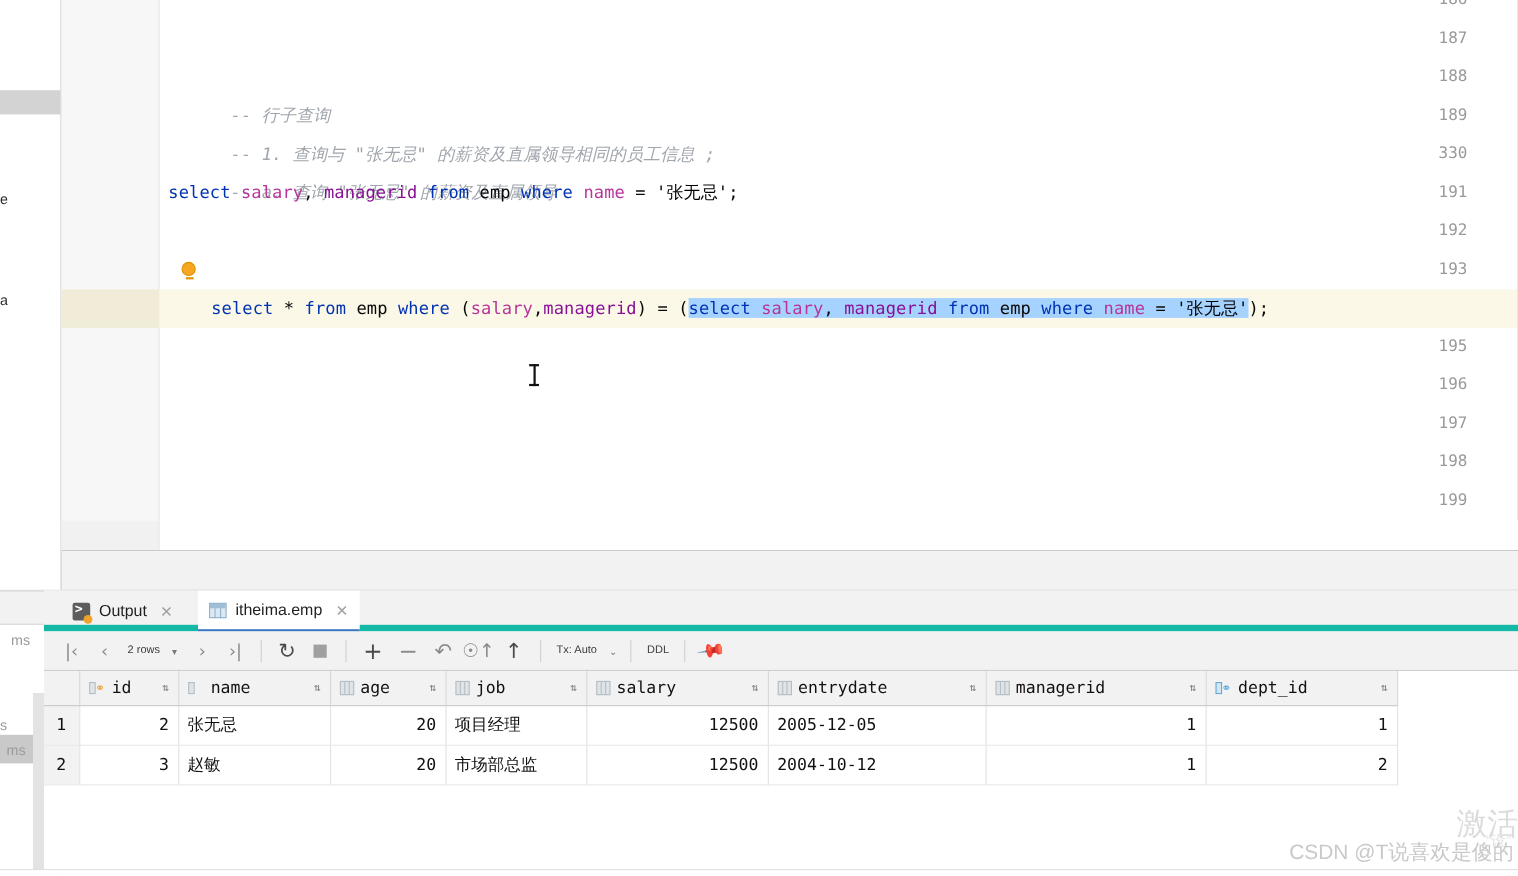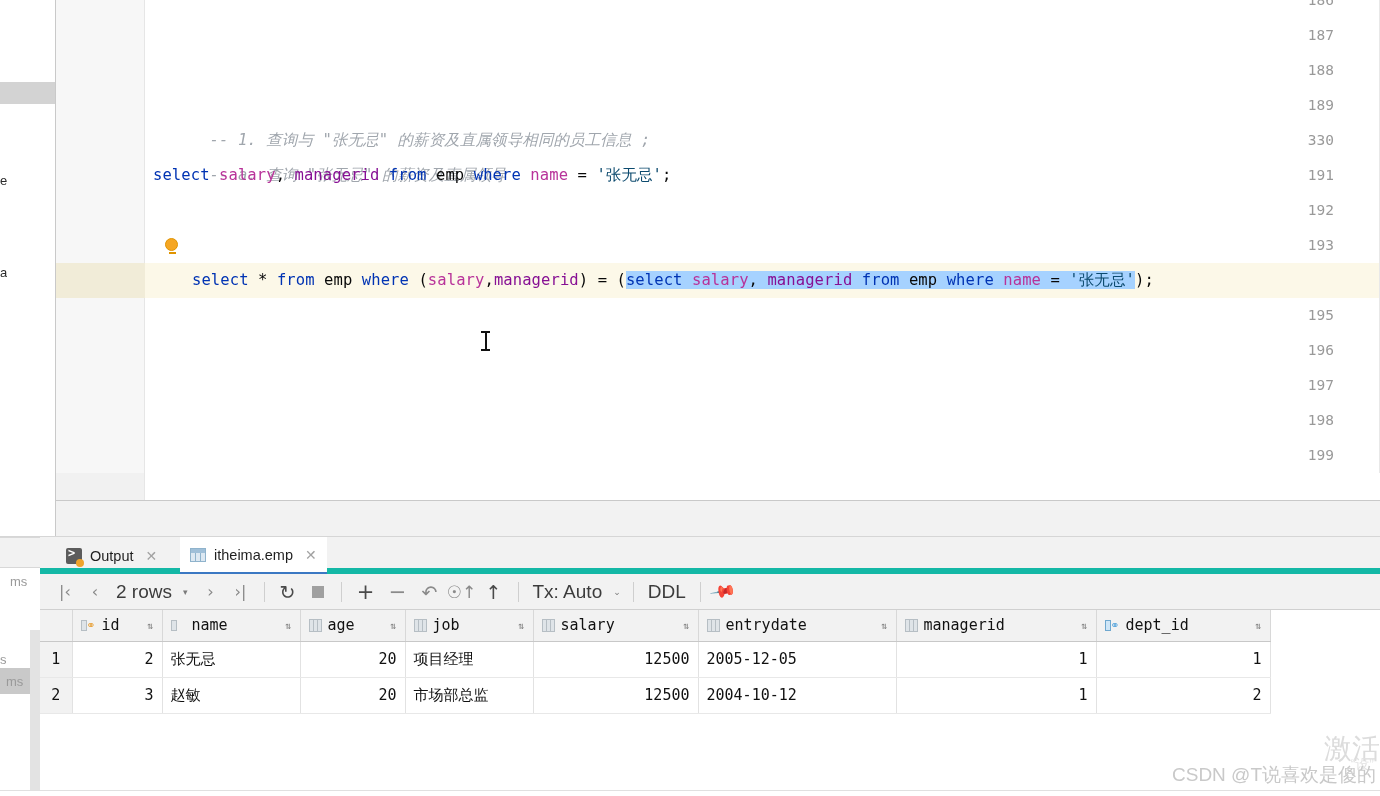--- a/index.html
+++ b/index.html
@@ -61,21 +61,21 @@
     position: absolute; left: 0; right: 0; height: 35px; line-height: 35px;
     font-family: "DejaVu Sans Mono", monospace; font-size: 15.5px;
     white-space: pre; padding-left: 8px; letter-spacing: 0.1px;
   }
   .cur-line { background: #fcf8e8; padding-left: 47px; }
   .cur-line-gutter { position:absolute; left:0; width:89px; height:35px; background:#f1ecd8; }
   .kw  { color: #0033b3; }
   .col { color: #b8339a; }
   .col2{ color: #871094; }
   .pln { color: #080808; }
-  .str { color: #0c4a6e; }
+  .str { color: #000000; }
   .cmt { color: #a0a6ad; font-style: italic; }
   .sel { background: #a6d2ff; }
 
   
   .bulb {
     position: absolute; width: 13px; height: 13px; border-radius: 50%;
     background: #f5a623; border: 1px solid #e09400;
   }
   .bulb::after {
     content: ""; position: absolute; left: 3px; top: 13px;
@@ -169,21 +169,21 @@
     position: absolute; left: 0; top: 37px; right: 0; height: 36px;
     background: #f2f2f2; border-bottom: 1px solid #d0d0d0;
     display: flex; align-items: center; padding-left: 10px; gap: 0;
   }
   .tb-btn {
     height: 36px; min-width: 28px; display: flex; align-items: center;
     justify-content: center; color: #8a8a8a; font-size: 16px;
     font-family: "DejaVu Sans", sans-serif; cursor: default;
   }
   .tb-btn.dark { color: #4a4a4a; }
-  .tb-text { font-size: 19px; color: #3c3c3c; padding: 0 6px; }
+  .tb-text { font-size: 10px; color: #3c3c3c; padding: 0 6px; }
   .tb-sep { width: 1px; height: 20px; background: #cfcfcf; margin: 0 8px; }
   .tb-caret { font-size: 9px; color: #7a7a7a; margin-left: 5px; }
   .sq-stop { width: 12px; height: 12px; background: #a0a0a0; }
   .pin {
     display:inline-block; transform: rotate(35deg); font-size:17px; color:#5a5a5a;
   }
 
   
   #grid { position: absolute; left: 0; top: 73px; right: 0; bottom: 0; overflow: hidden; }
   table.rs { border-collapse: collapse; font-family: "DejaVu Sans Mono", monospace; }
@@ -279,20 +279,23 @@
   <div class="ln" style="top:333px;">196</div>
   <div class="ln" style="top:368px;">197</div>
   <div class="ln" style="top:403px;">198</div>
   <div class="ln" style="top:438px;">199</div>
 
   <div class="check" style="left:106px; top:272px;">✔</div>
 
   <div class="code-area">
     <div class="cl" style="top:-17px;"></div>
     <div class="cl" style="top:18px;"></div>
+    <div class="cl" style="top:53px;">
+      <span class="cmt">-- 行子查询</span>
+    </div>
     <div class="cl" style="top:88px;">
       <span class="cmt">-- 1. 查询与 "张无忌" 的薪资及直属领导相同的员工信息 ;</span>
     </div>
     <div class="cl" style="top:123px;">
       <span class="cmt">-- a. 查询 "张无忌" 的薪资及直属领导</span>
     </div>
     <div class="cl" style="top:158px;"><span class="kw">select</span><span class="pln"> </span><span class="col">salary</span><span class="pln">, </span><span class="col2">managerid</span><span class="pln"> </span><span class="kw">from</span><span class="pln"> emp </span><span class="kw">where</span><span class="pln"> </span><span class="col">name</span><span class="pln"> = </span><span class="str">'张无忌'</span><span class="pln">;</span></div>
     <div class="cl" style="top:193px;"></div>
     <div class="cl" style="top:228px;">
       <span class="cmt">--  b. 查询与 "张无忌" 的薪资及直属领导相同的员工信息 ;</span>

